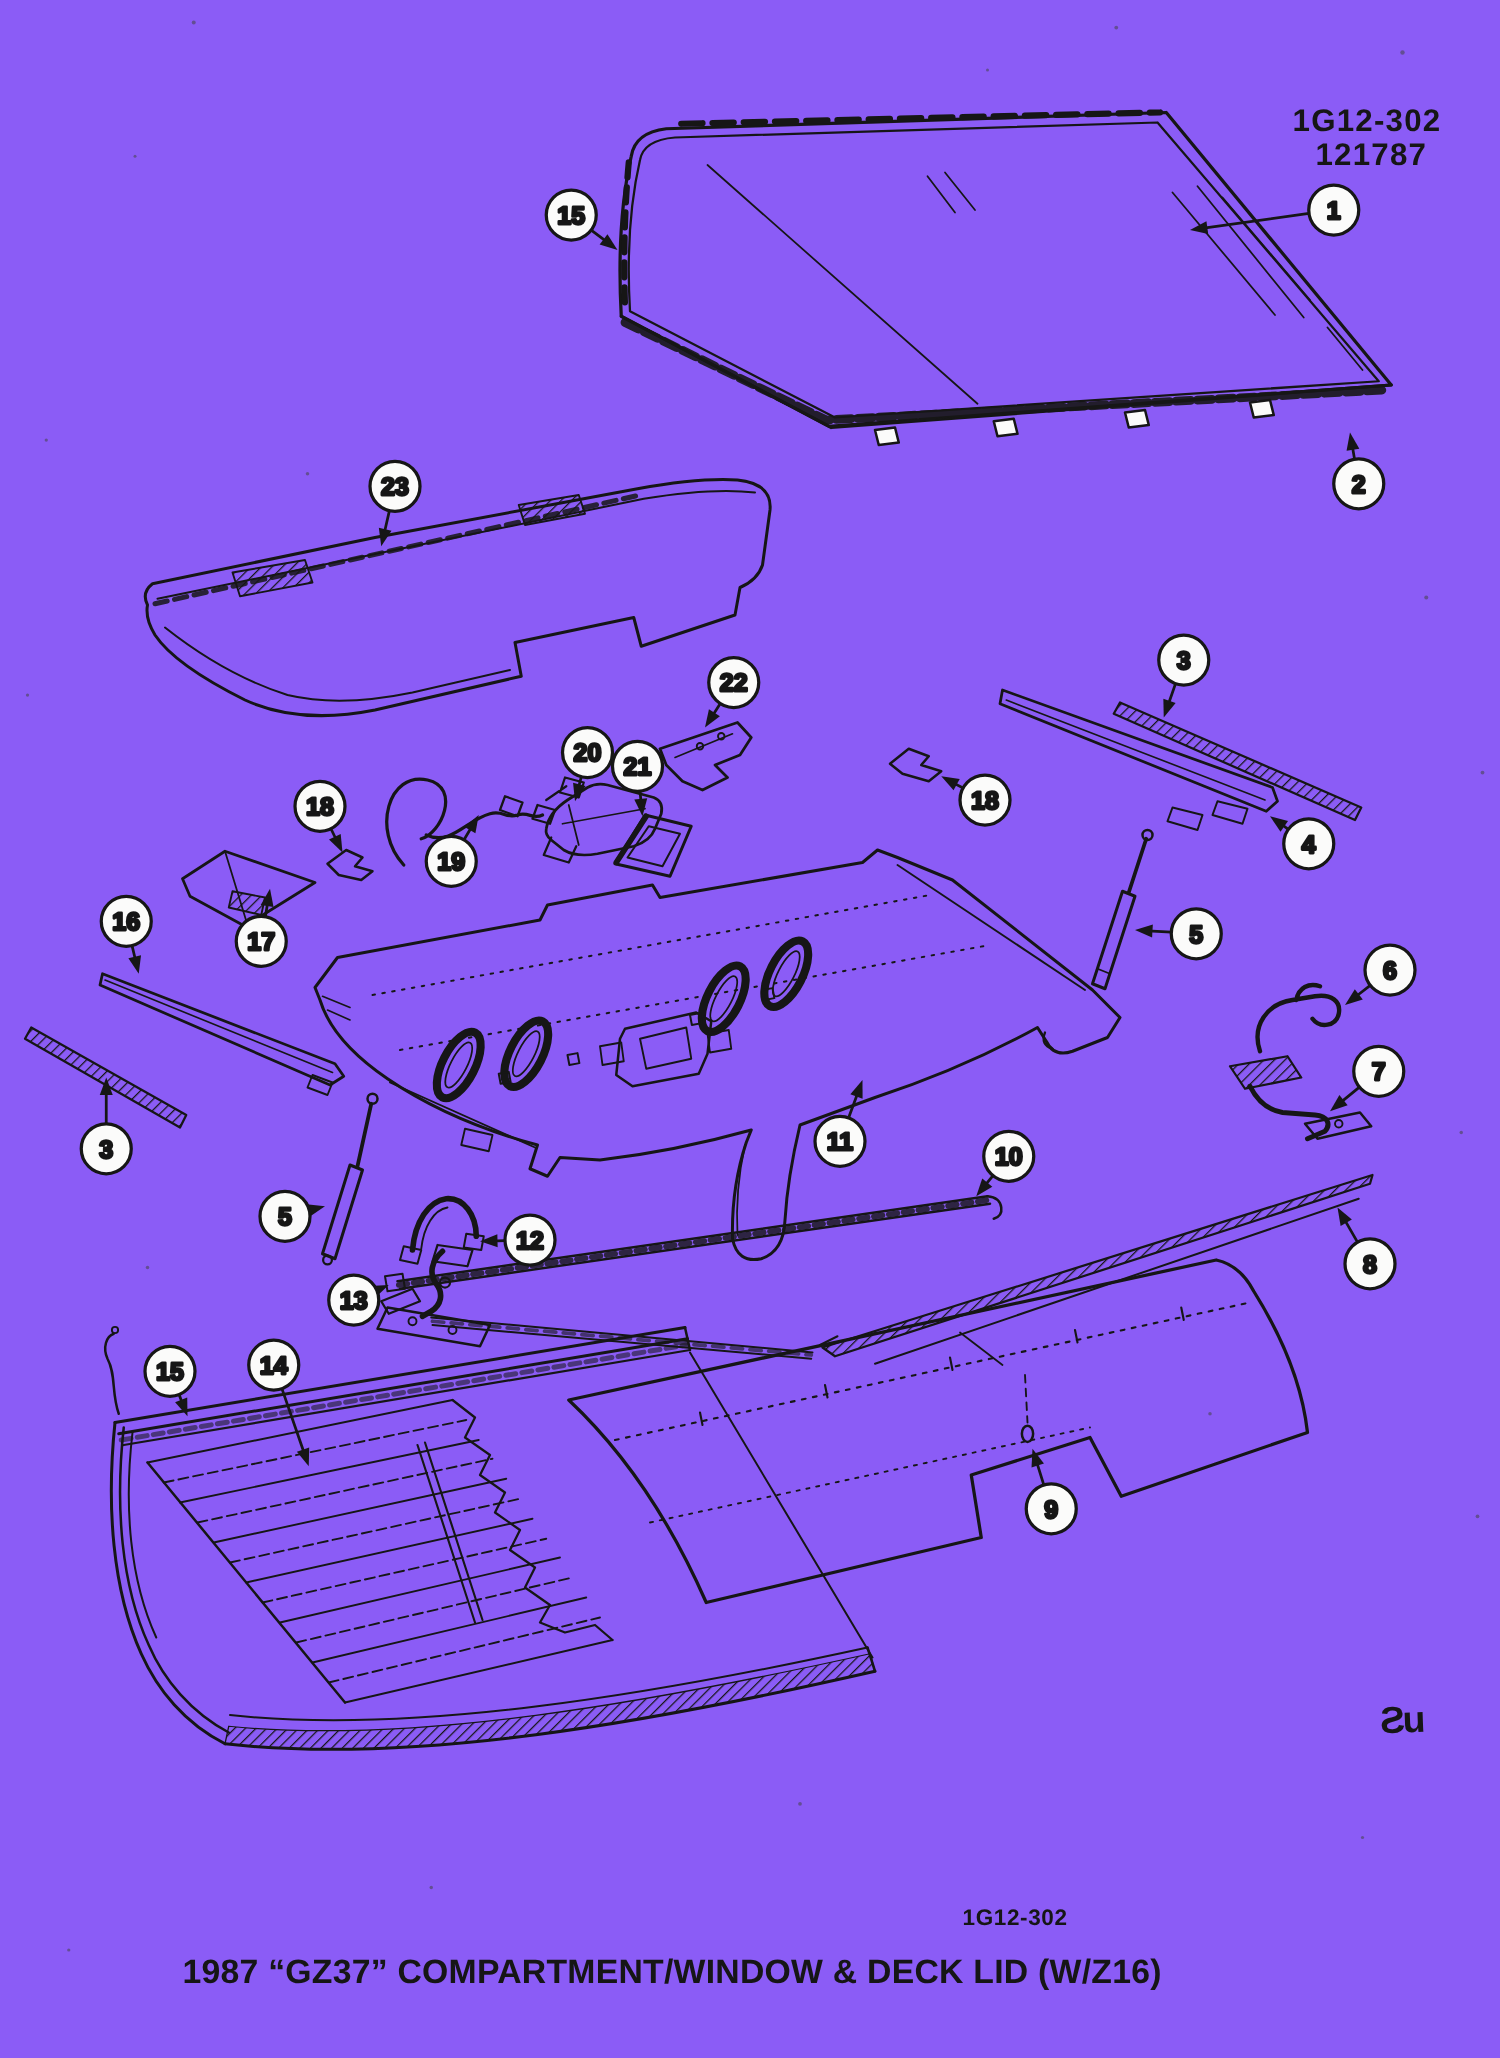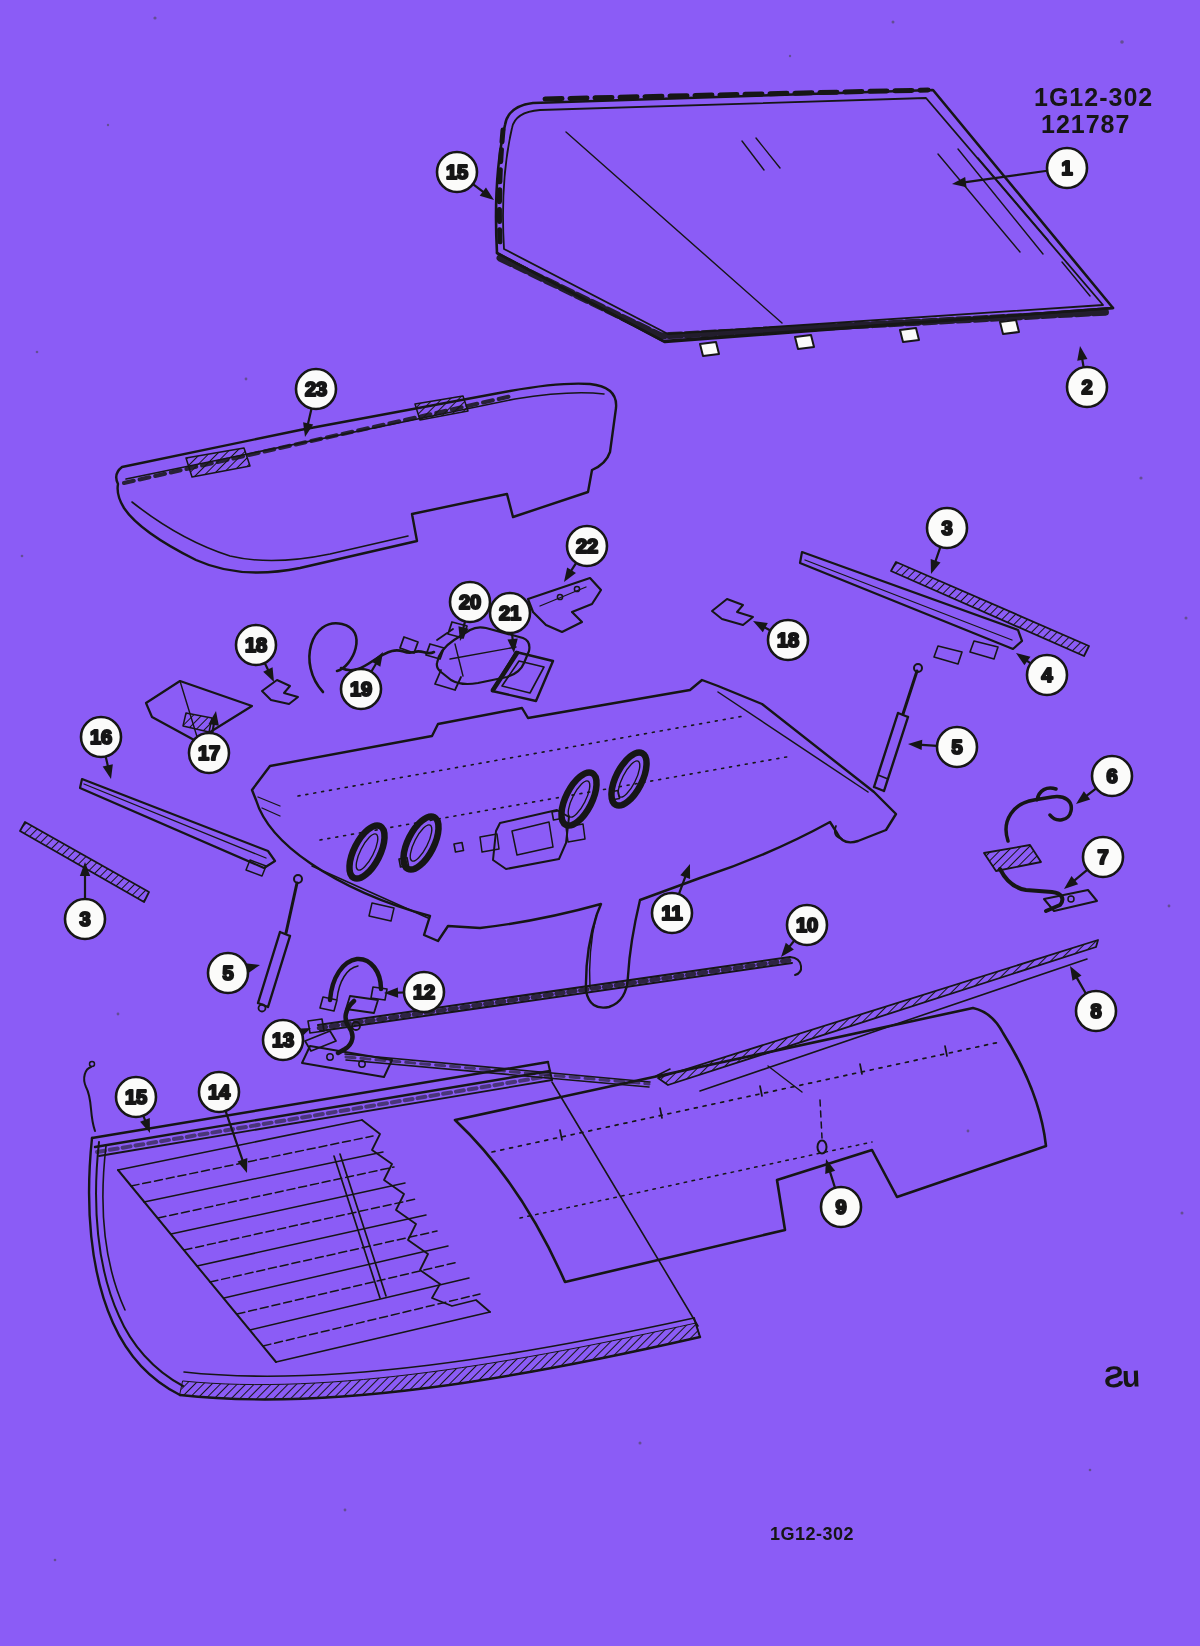--- a/index.html
+++ b/index.html
@@ -1,21 +1,21 @@
 <!DOCTYPE html>
 <html><head>
 <meta charset="utf-8">
 <style>
   html,body{margin:0;padding:0;background:#e9e9e7;}
   .page{position:relative;width:1200px;height:1646px;margin:0 auto;background:#8b5cf6;
         font-family:"Liberation Sans",sans-serif;color:#161616;overflow:hidden;}
   .page svg{position:absolute;left:0;top:0;}
   .codes{position:absolute;left:1034px;top:84px;font-weight:700;font-size:25px;
          letter-spacing:1px;line-height:1.08;}
-  .codes .pn{padding-left:7px;}
+  .codes .pn{padding-left:7px;text-align:center;}
   .fig-code{position:absolute;left:770px;top:1524px;font-weight:700;font-size:18px;letter-spacing:.5px;}
   .caption{position:absolute;left:146px;top:1562px;font-weight:700;font-size:27px;
            letter-spacing:.2px;white-space:nowrap;}
   .stamp{position:absolute;left:1104px;top:1360px;font-weight:800;font-size:30px;
          letter-spacing:-2px;transform:rotate(-2deg);}
   .co-line{stroke:#161616;stroke-width:2.2;}
   .co-circle{fill:#fbfbfa;stroke:#161616;stroke-width:2.6;}
   .co-text{fill:#161616;font-family:"Liberation Sans",sans-serif;font-weight:700;font-size:20px;
            text-anchor:middle;}
   .co-head{fill:#161616;stroke:none;}
@@ -439,14 +439,15 @@
             <line x1="835.034500137281" y1="1187.9104004392993" x2="830.1758499039032" y2="1172.3627196924904" class="co-line"></line>
             <polygon points="826,1159 835.1391457896854,1170.8116897281834 825.2125540181211,1173.9137496567973" class="co-head"></polygon>
             <circle cx="841" cy="1207" r="20" class="co-circle"></circle>
             <text x="841" y="1214" class="co-text">9</text>
           </g>
         </g>
     </g>
   </svg>
 
   <div class="fig-code">1G12-302</div>
+  <div class="caption">1987 “GZ37” COMPARTMENT/WINDOW &amp; DECK LID (W/Z16)</div>
   <div class="stamp">Ƨu</div>
 </div>
 
 </body></html>

